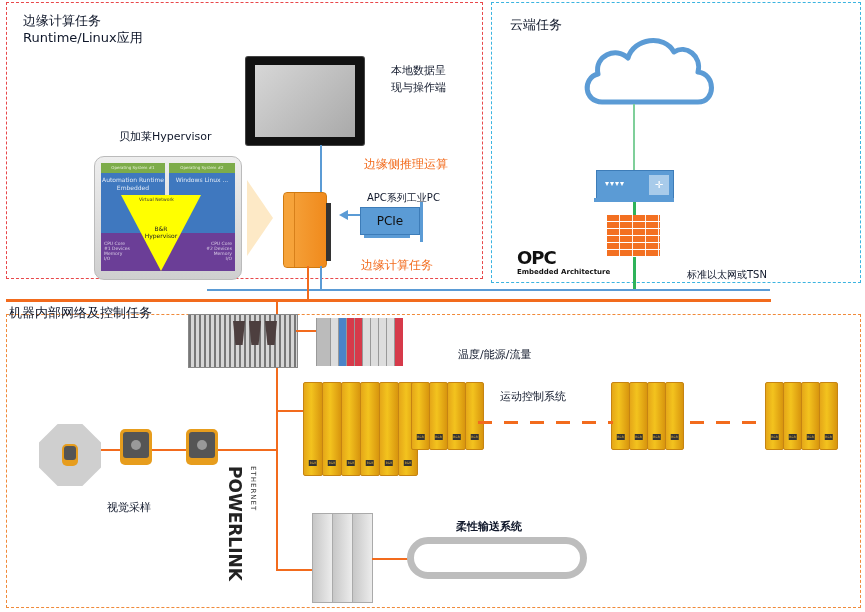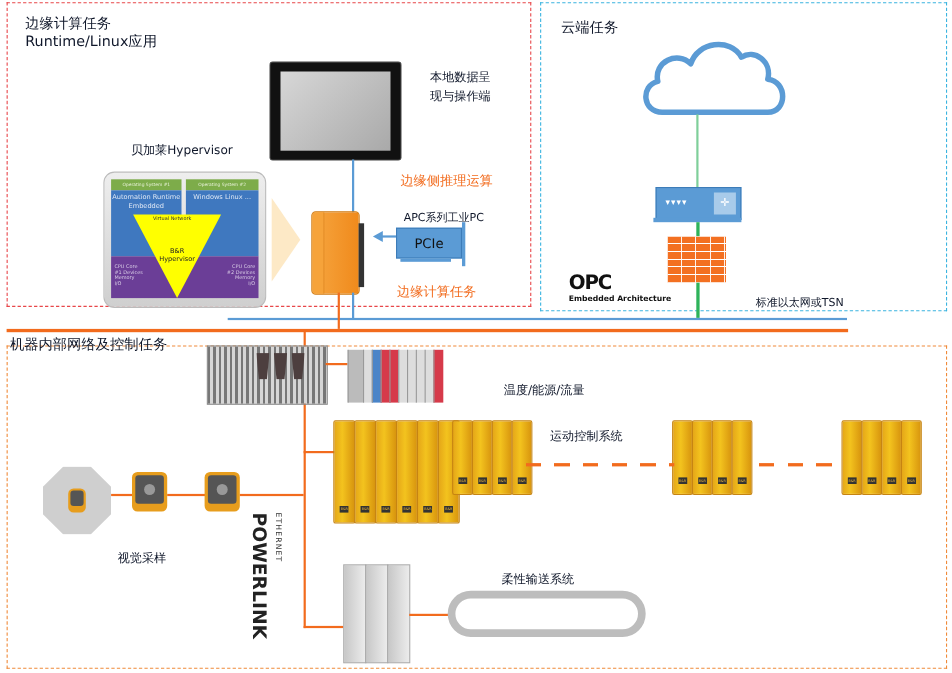--- a/index.html
+++ b/index.html
@@ -210,13 +210,13 @@
 <div class="pwl" style="left:257px;">
   <div class="eth">ETHERNET</div>
 </div>
 
 <div class="line o" style="left:276px;top:569px;width:36px;height:2px;"></div>
 <div class="servo" style="left:312px;"></div>
 <div class="servo" style="left:332px;"></div>
 <div class="servo" style="left:352px;"></div>
 <div class="line o" style="left:372px;top:558px;width:36px;height:2px;"></div>
 <div class="loop"></div>
-<div class="txt" style="left:456px;top:519px;">柔性输送系统</div>
+<div class="txt" style="left:456px;top:519px;font-weight:bold;">柔性输送系统</div>
 
 </body></html>

